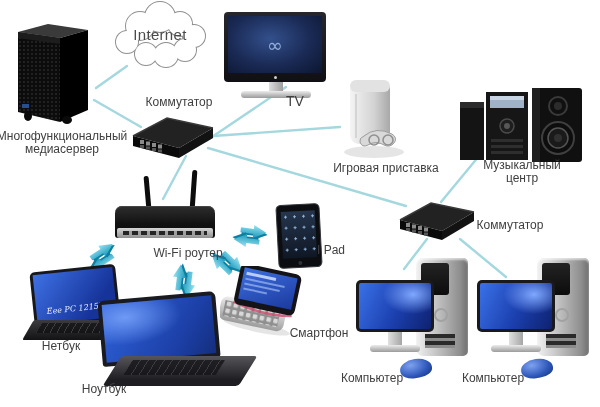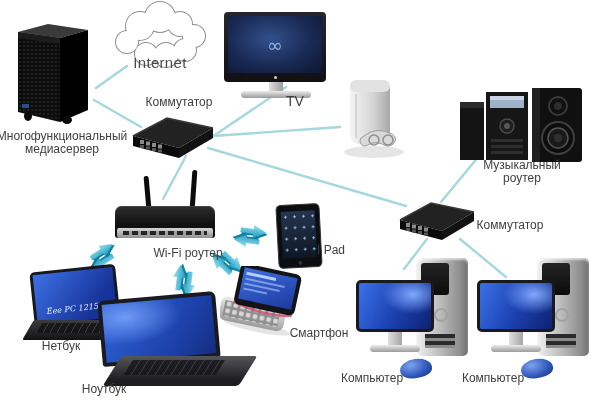--- a/index.html
+++ b/index.html
@@ -162,21 +162,21 @@
           <circle cx="50" cy="17" r="15"></circle>
           <circle cx="70" cy="24" r="12"></circle>
         <circle cx="84" cy="36" r="11"></circle>
           <circle cx="75" cy="50" r="11"></circle>
           <circle cx="56" cy="55" r="12"></circle>
         <circle cx="36" cy="54" r="11"></circle>
           <circle cx="17" cy="42" r="11"></circle>
       </g>
     </svg>
   </div>
-  <div class="cloud-text" style="left:160px;top:26px;margin-top:28px;">Internet</div>
+  <div class="cloud-text" style="left:160px;top:26px;">Internet</div>
 
   <div class="dev" style="left:14px;top:20px;">
     <svg width="80" height="106">
       <defs>
         <pattern id="mesh" width="4" height="4" patternUnits="userSpaceOnUse">
           <rect width="4" height="4" fill="#0c0c0c"></rect>
             <circle cx="2" cy="2" r="0.9" fill="#2b2b2b"></circle>
         </pattern>
       </defs>
       <polygon points="4,12 34,4 74,10 46,18" fill="#3a3a3a"></polygon>
@@ -234,20 +234,21 @@
       </defs>
       <ellipse cx="40" cy="74" rx="30" ry="6" fill="rgba(0,0,0,0.10)"></ellipse>
       <rect x="16" y="2" width="40" height="64" rx="9" fill="url(#psGrad)"></rect>
       <rect x="16" y="2" width="40" height="12" rx="6" fill="#e2e2e2"></rect>
       <line x1="22" y1="16" x2="22" y2="60" stroke="#bdbdbd" stroke-width="1"></line>
       <path d="M30,58 q12,-10 28,-2 q6,4 2,9 q-4,5 -10,2 q-8,-5 -16,0 q-6,3 -8,-3 q-1,-4 4,-6 Z" fill="#d9d9d9" stroke="#9e9e9e" stroke-width="1"></path>
       <circle cx="40" cy="62" r="5" fill="none" stroke="#8f8f8f" stroke-width="1.5"></circle>
       <circle cx="54" cy="62" r="5" fill="none" stroke="#8f8f8f" stroke-width="1.5"></circle>
     </svg>
   </div>
+  <div class="lbl" style="left:386px;top:162px;">Игровая приставка</div>
 
   <div class="dev" style="left:460px;top:84px;">
     <svg width="124" height="82">
       <rect x="0" y="18" width="24" height="58" fill="#141414"></rect>
       <rect x="0" y="18" width="24" height="6" fill="#2b2b2b"></rect>
       <rect x="26" y="8" width="42" height="68" fill="#161616"></rect>
       <rect x="30" y="12" width="34" height="12" fill="#9fb2c8"></rect>
       <rect x="30" y="12" width="34" height="4" fill="#c7d4e4"></rect>
       <circle cx="47" cy="42" r="7" fill="#1e1e1e" stroke="#4a4a4a" stroke-width="1.5"></circle>
       <circle cx="47" cy="42" r="3" fill="#575757"></circle>
@@ -256,21 +257,21 @@
       <rect x="31" y="67" width="32" height="3" fill="#2e2e2e"></rect>
       <rect x="72" y="4" width="50" height="74" rx="3" fill="#101010"></rect>
       <rect x="72" y="4" width="8" height="74" fill="#1f1f1f"></rect>
       <circle cx="98" cy="22" r="9" fill="#101010" stroke="#3a3a3a" stroke-width="2"></circle>
       <circle cx="98" cy="22" r="4" fill="#2c2c2c"></circle>
       <circle cx="98" cy="54" r="16" fill="#0d0d0d" stroke="#3f3f3f" stroke-width="2"></circle>
       <circle cx="98" cy="54" r="10" fill="#1a1a1a" stroke="#555555" stroke-width="1.5"></circle>
       <circle cx="98" cy="54" r="4" fill="#303030"></circle>
     </svg>
   </div>
-  <div class="lbl wrap" style="left:522px;top:159px;width:100px;">Музыкальный роутер</div>
+  <div class="lbl wrap" style="left:522px;top:159px;width:100px;">Музыкальный центр</div>
 
   <div class="dev" style="left:398px;top:198px;">
     <svg width="78" height="44">
       <polygon points="2,22 33,5 76,14 44,33" fill="#222222"></polygon>
       <polyline points="2,22 33,5 76,14" fill="none" stroke="#3a3a3a" stroke-width="1.5"></polyline>
       <polygon points="2,22 44,33 44,42 2,31" fill="#0a0a0a"></polygon>
       <polygon points="44,33 76,14 76,23 44,42" fill="#121212"></polygon>
       <g fill="#8a8a8a">
         <rect x="8" y="25" width="4" height="4"></rect>
           <rect x="14" y="26.5" width="4" height="4"></rect>

